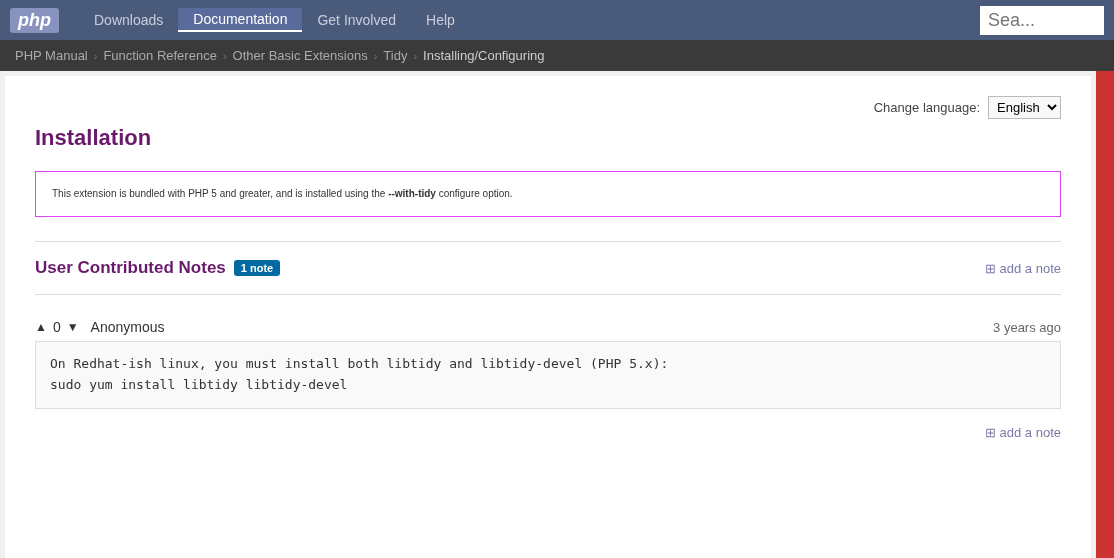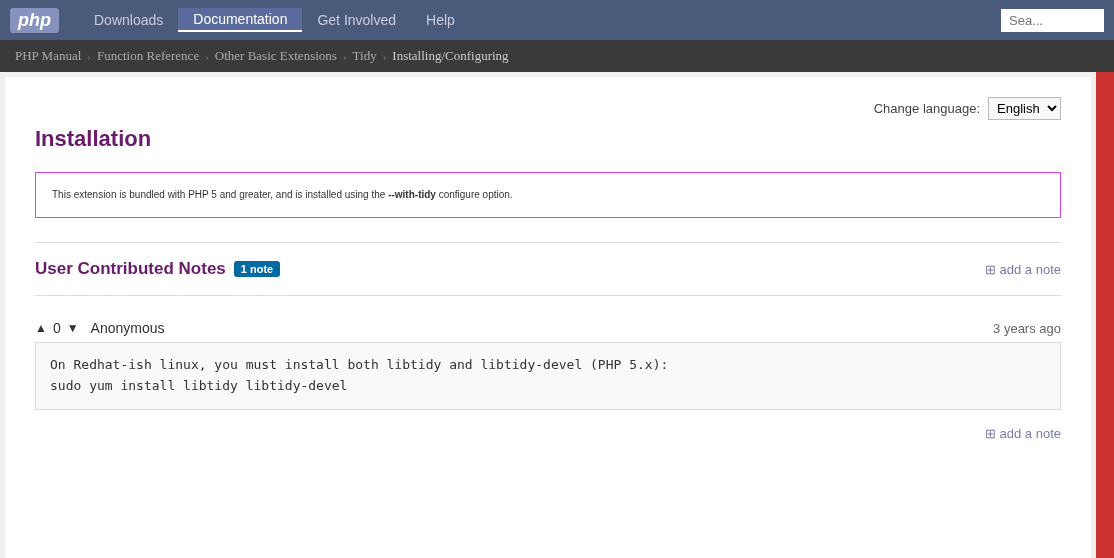--- a/index.html
+++ b/index.html
@@ -35,34 +35,33 @@
     .nav-item.active {
       background: #5a6a9a;
       color: #fff;
       border-bottom: 2px solid #fff;
     }
     #search-box {
       margin-left: auto;
       background: #fff;
       border: none;
       padding: 4px 8px;
-      width: 103px;
-      font-size: 13px;
+      width: 124px;
+      font-size: 18px;
       color: #999;
     }
 
     
     #breadcrumb {
       background: #3a3a3a;
       padding: 8px 15px;
       display: flex;
       align-items: center;
       gap: 6px;
       font-size: 13px;
-      font-family: Liberation Serif, serif;
     }
     .breadcrumb-item {
       color: #aaa;
       cursor: pointer;
     }
     .breadcrumb-sep { color: #777; font-size: 11px; }
     .breadcrumb-current { color: #ccc; }
 
     
     #main-wrapper {

